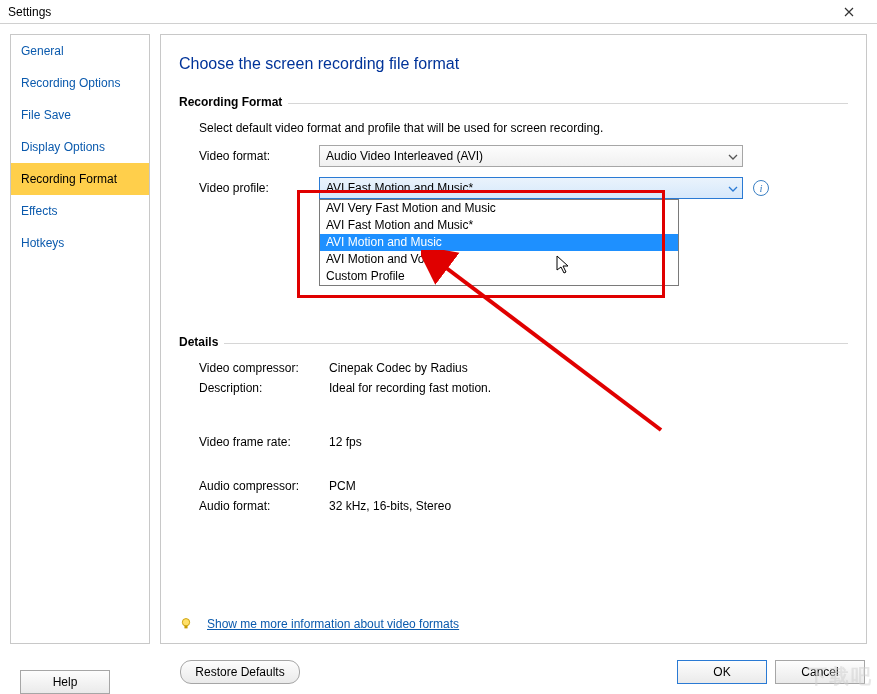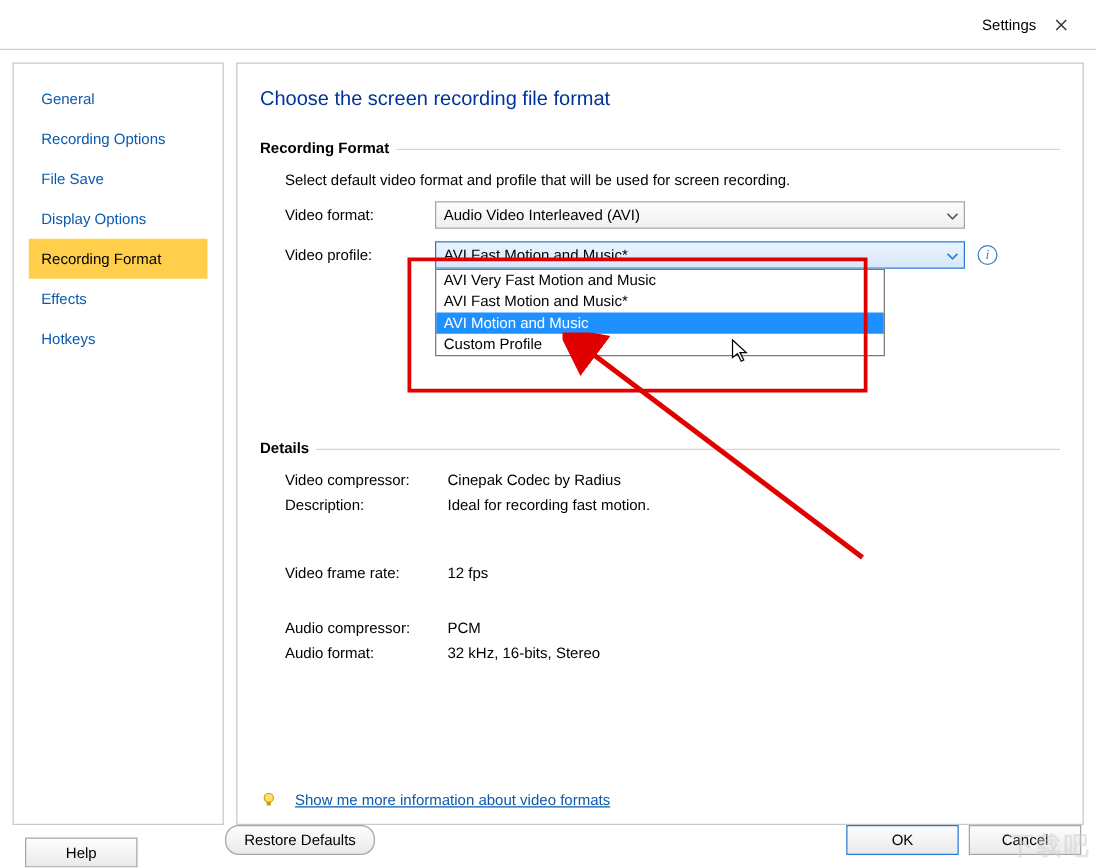--- a/index.html
+++ b/index.html
@@ -8,45 +8,44 @@
     font-family: "Segoe UI", Tahoma, sans-serif;
     font-size: 12px;
     background: #fff;
     color: #000;
     width: 877px;
     height: 694px;
     overflow: hidden;
     position: relative;
   }
   .titlebar {
-    height: 40px;
+    height: 24px;
     border-bottom: 1px solid #d0d0d0;
     display: flex;
     align-items: center;
     padding: 0 8px;
     background: #fff;
-    text-align: right;
   }
   .titlebar .title { flex: 1; font-size: 12px; }
   .titlebar .close {
     width: 40px; height: 28px;
     display: flex; align-items: center; justify-content: center;
     cursor: pointer;
   }
   .body {
     padding: 10px 10px 0 10px;
     display: flex;
     gap: 10px;
     height: 620px;
   }
   .sidebar {
-    width: 169px;
+    width: 140px;
     border: 1px solid #c8c8c8;
     background: #fff;
-    padding: 12px;
+    padding: 0;
   }
   .sidebar-item {
     padding: 9px 10px;
     color: #0b5aad;
     cursor: pointer;
     font-size: 12px;
   }
   .sidebar-item.active {
     background: #ffcf4b;
     color: #000;
@@ -266,20 +265,21 @@
           <span class="chev"><svg viewBox="0 0 10 10">
                 <path d="M1 3 L5 7 L9 3" fill="none" stroke="#2a7ad4" stroke-width="1.3"></path>
               </svg></span>
         </div>
         <span class="info-icon">i</span>
 
         <div class="dropdown" style="left:120px; top:22px;">
           <div class="dropdown-item">AVI Very Fast Motion and Music</div>
           <div class="dropdown-item">AVI Fast Motion and Music*</div>
           <div class="dropdown-item highlight">AVI Motion and Music</div>
+          <div class="dropdown-item">AVI Motion and Voice</div>
           <div class="dropdown-item">Custom Profile</div>
         </div>
       </div>
     </div>
 
     <div class="groupbox" style="margin-top:40px;">
       <div class="groupline"></div>
       <div class="grouplegend-wrap"><span class="grouplegend">Details</span></div>
 
       <div class="details-grid">

